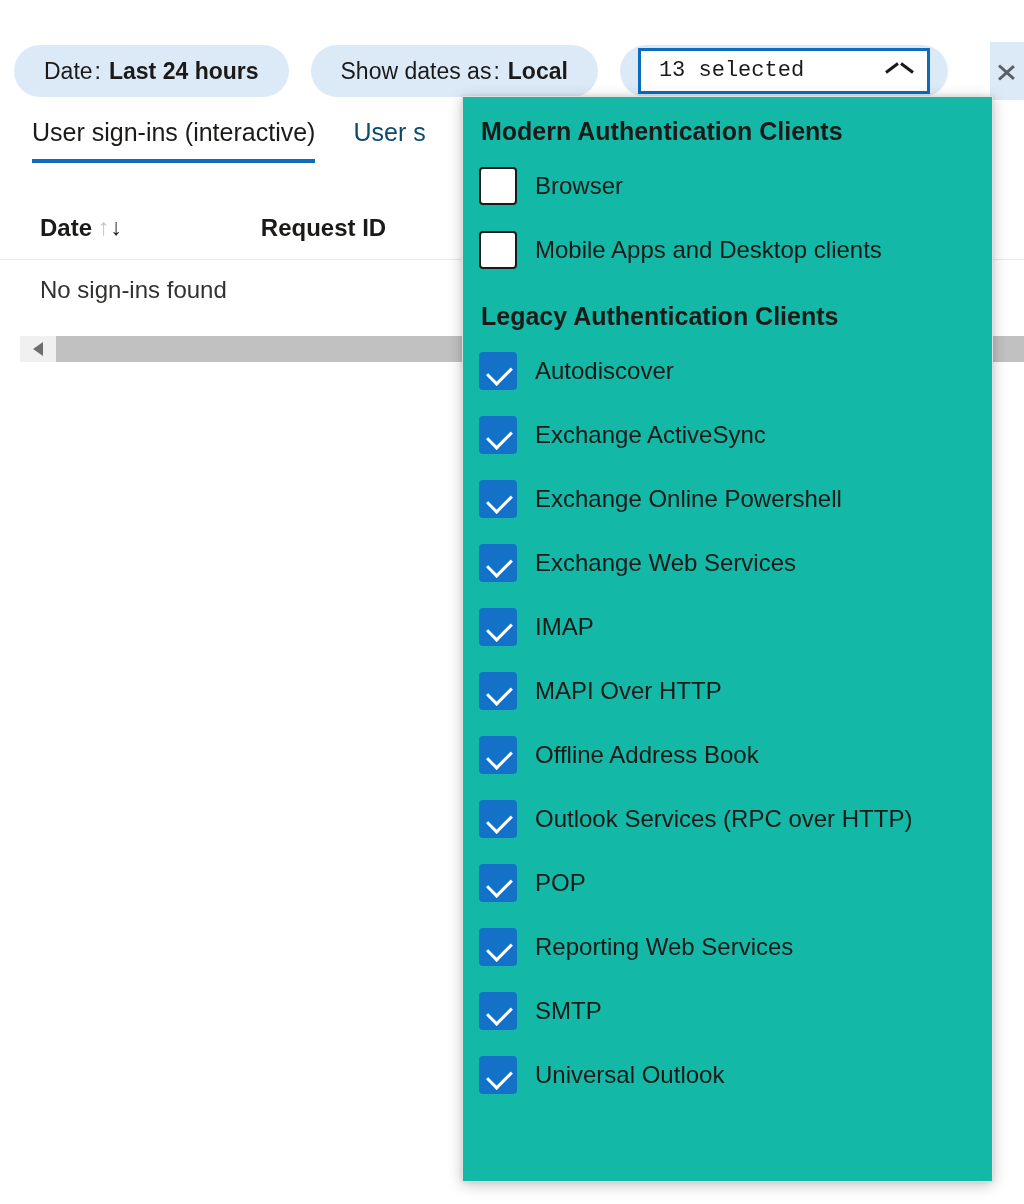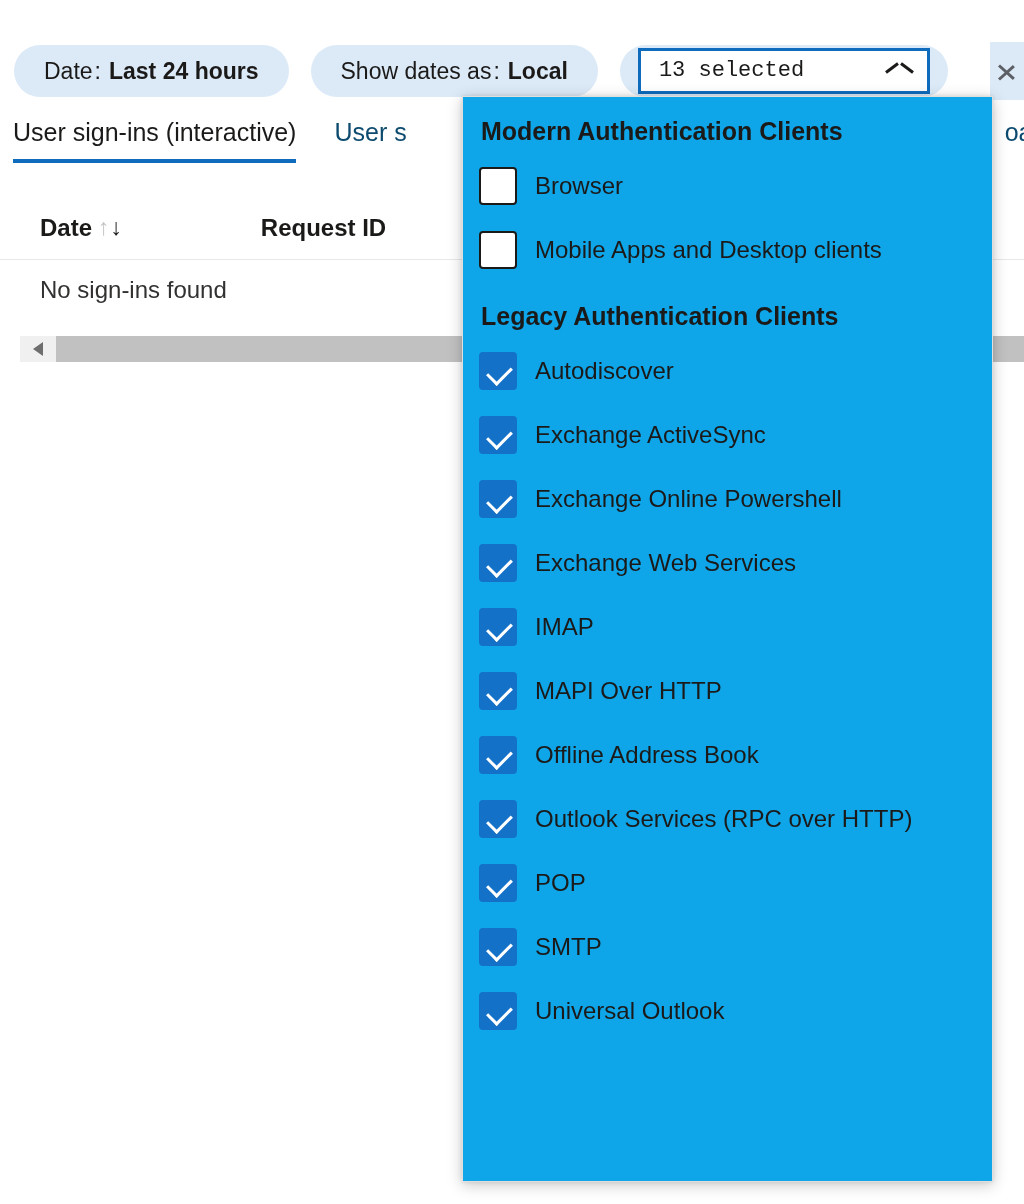--- a/index.html
+++ b/index.html
@@ -96,21 +96,21 @@
   }
   .tab {
     font-size: 25px;
     color: #0c4a6e;
     padding: 0 0 12px 0;
     margin-right: 38px;
     white-space: nowrap;
     cursor: pointer;
     border-bottom: 4px solid transparent;
   }
-  .tab:first-child { margin-left: 13px; }
+  .tab:first-child { margin-left: 32px; }
   .tab.active { color: #1b1a19; font-weight: 400; border-bottom-color: #0f6cbd; }
 
   
   .table { position: absolute; left: 0; top: 196px; width: 1024px; }
   .thead {
     display: flex; align-items: center;
     height: 64px;
     border-bottom: 1px solid #e8e8e8;
     padding-left: 40px;
   }
@@ -154,21 +154,21 @@
     border-right: 10px solid #6e6e6e;
   }
   .hscroll .sb-thumb {
     flex: 1; background: #c1c1c1; cursor: grab;
   }
 
   
   .dropdown {
     position: absolute; left: 462px; top: 96px;
     width: 531px; height: 1086px;
-    background: #0ea5e9;
+    background: #14b8a6;
     border: 1px solid #e1dfdd;
     box-shadow: 0 3px 14px rgba(0,0,0,0.22), 0 0 4px rgba(0,0,0,0.10);
     overflow: hidden;
     z-index: 50;
   }
   .dd-group-header {
     font-size: 25px; font-weight: 700; color: #1b1a19;
     padding: 20px 0 8px 18px;
     white-space: nowrap;
   }
@@ -322,20 +322,24 @@
     <div class="dd-item">
       <span class="cbx checked"></span>
       <span class="dd-label">Outlook Services (RPC over HTTP)</span>
     </div>
     <div class="dd-item">
       <span class="cbx checked"></span>
       <span class="dd-label">POP</span>
     </div>
     <div class="dd-item">
       <span class="cbx checked"></span>
+      <span class="dd-label">Reporting Web Services</span>
+    </div>
+    <div class="dd-item">
+      <span class="cbx checked"></span>
       <span class="dd-label">SMTP</span>
     </div>
     <div class="dd-item">
       <span class="cbx checked"></span>
       <span class="dd-label">Universal Outlook</span>
     </div>
 
   </div>
 
 </div>

